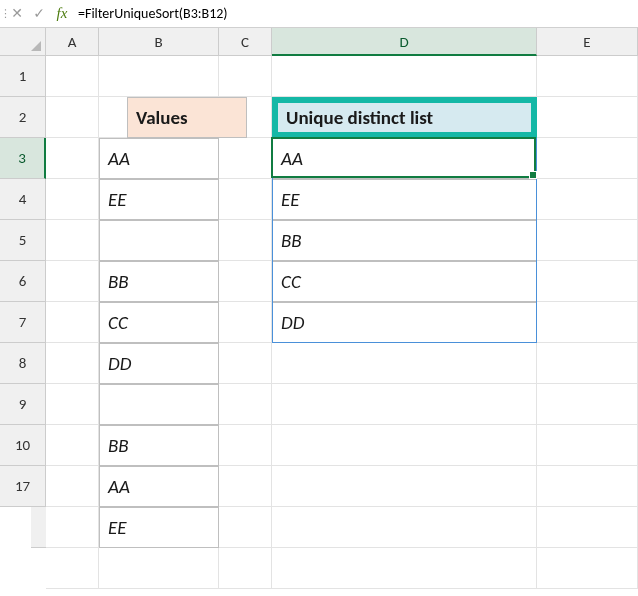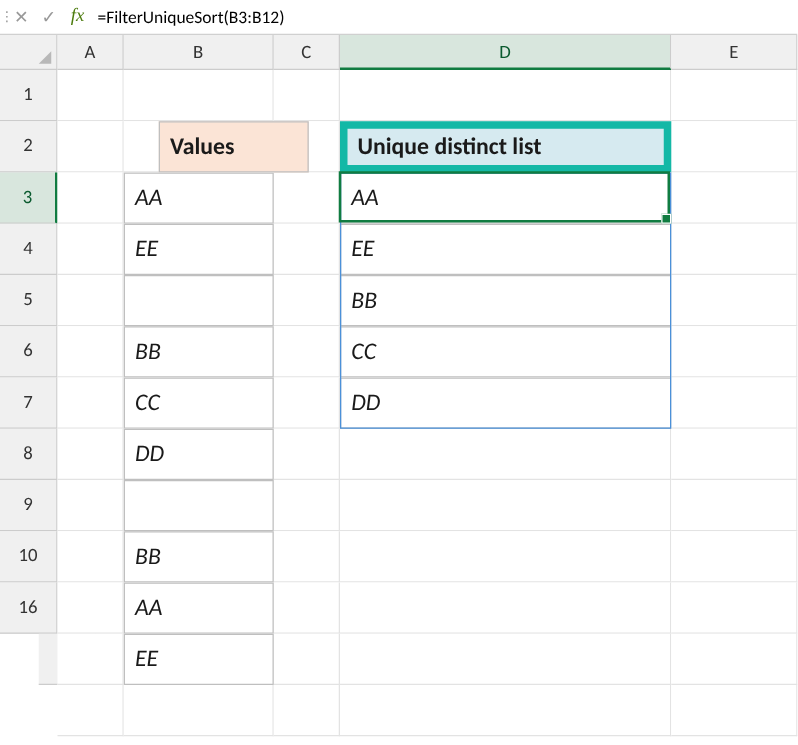--- a/index.html
+++ b/index.html
@@ -184,21 +184,21 @@
       <div class="row-h" style="height: 41px;">1</div>
       <div class="row-h" style="height: 41px;">2</div>
       <div class="row-h active" style="height: 41px;">3</div>
       <div class="row-h" style="height: 41px;">4</div>
       <div class="row-h" style="height: 41px;">5</div>
       <div class="row-h" style="height: 41px;">6</div>
       <div class="row-h" style="height: 41px;">7</div>
       <div class="row-h" style="height: 41px;">8</div>
       <div class="row-h" style="height: 41px;">9</div>
       <div class="row-h" style="height: 41px;">10</div>
-      <div class="row-h" style="height: 41px;">16</div>
+      <div class="row-h" style="height: 41px;">17</div>
       <div class="row-h" style="height: 41px; margin-left: 31px;">13</div>
     </div>
   <div class="cells" id="cells">
       <div class="cell" style="left: 0px; top: 0px; width: 53px; height: 41px;"></div>
       <div class="cell" style="left: 0px; top: 41px; width: 53px; height: 41px;"></div>
       <div class="cell" style="left: 0px; top: 82px; width: 53px; height: 41px;"></div>
       <div class="cell" style="left: 0px; top: 123px; width: 53px; height: 41px;"></div>
       <div class="cell" style="left: 0px; top: 164px; width: 53px; height: 41px;"></div>
       <div class="cell" style="left: 0px; top: 205px; width: 53px; height: 41px;"></div>
       <div class="cell" style="left: 0px; top: 246px; width: 53px; height: 41px;"></div>

